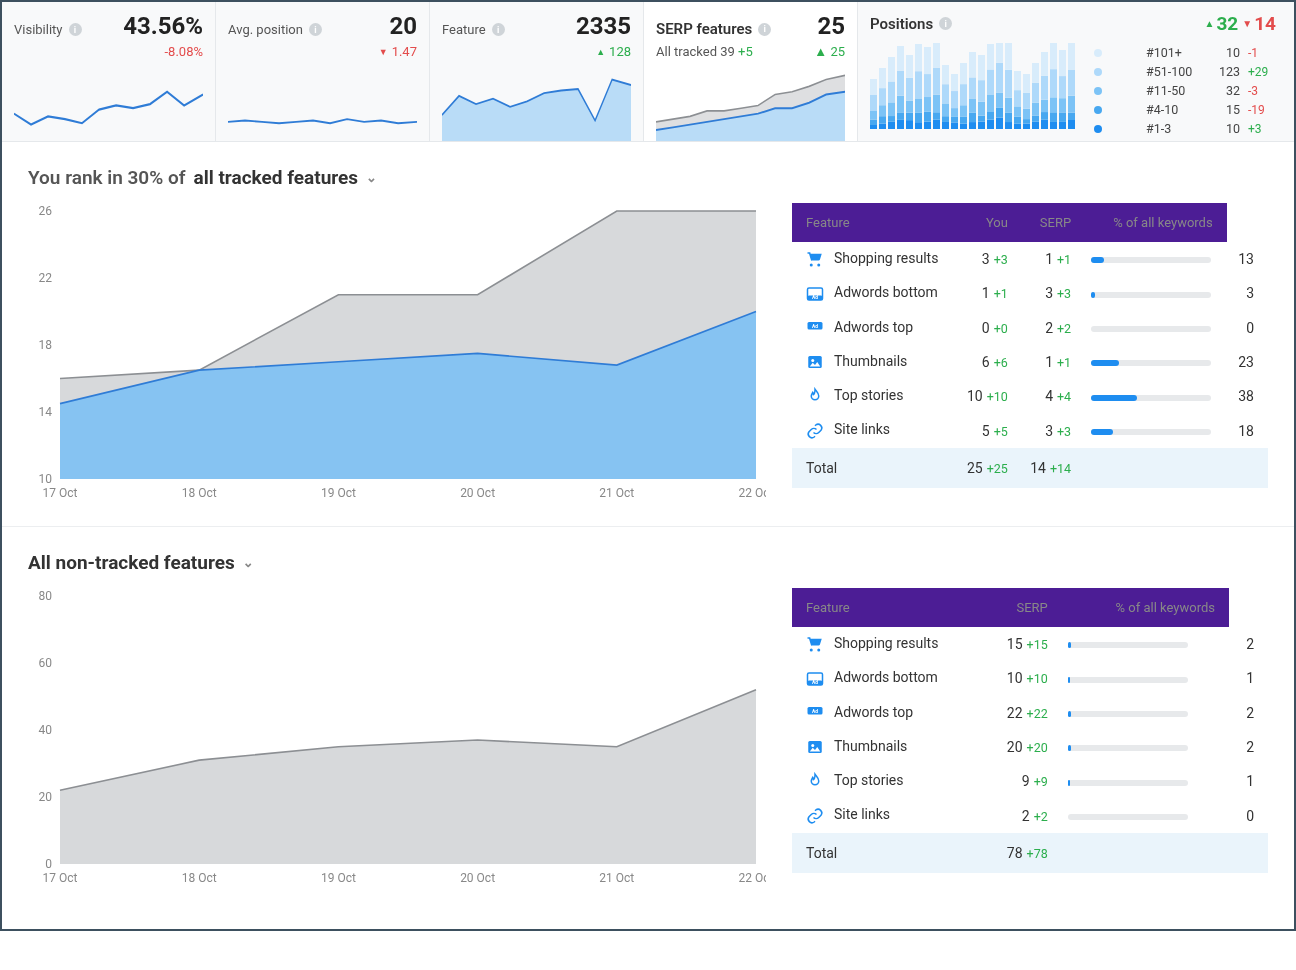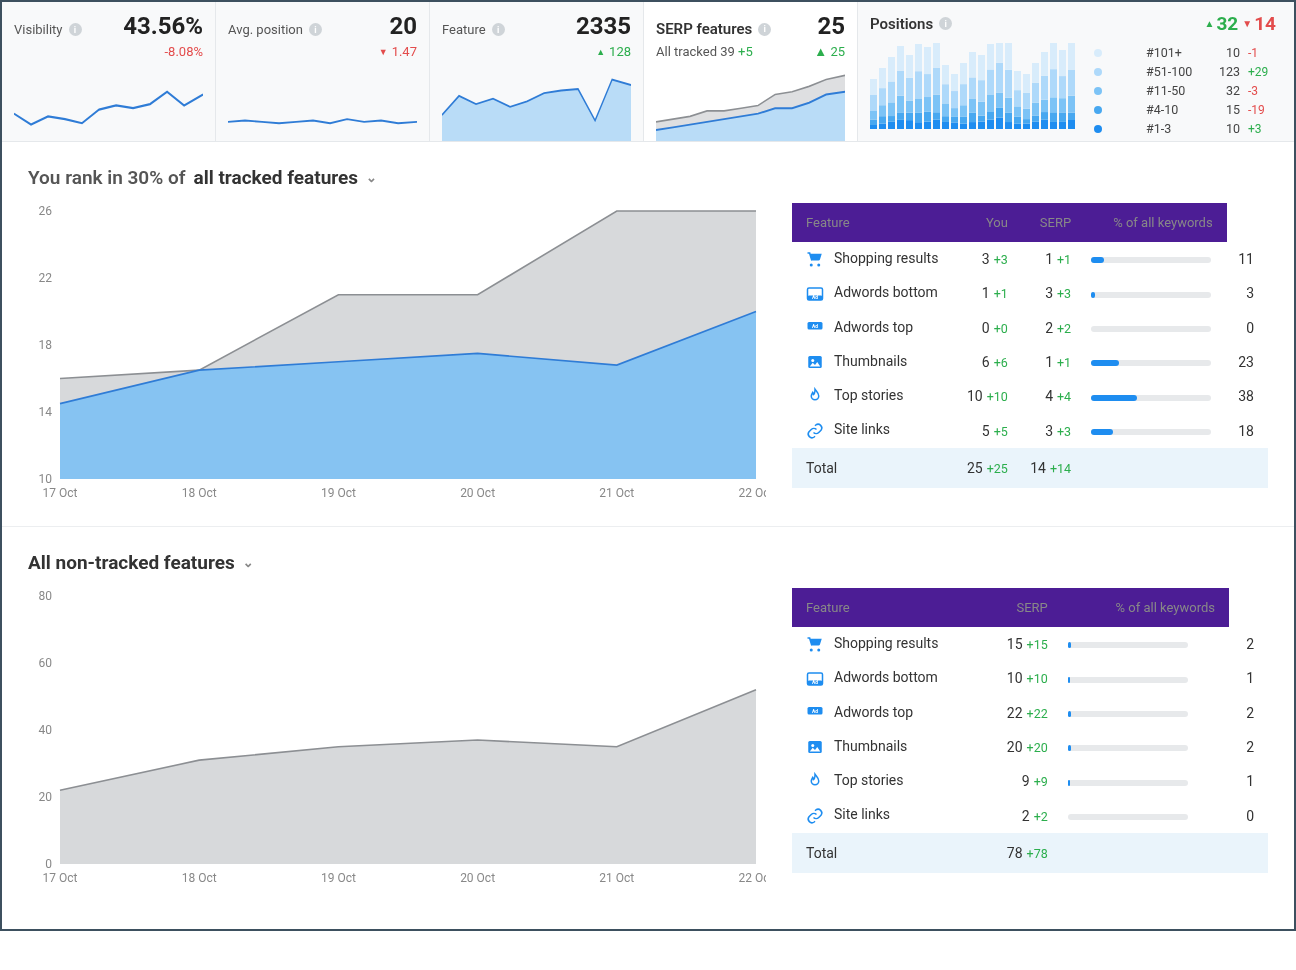--- a/index.html
+++ b/index.html
@@ -380,21 +380,21 @@
         <tbody id="trackedbody">
             <tr>
     <td><span class="icn">
                   <svg viewBox="0 0 24 24" fill="#1e8df0">
                     <path d="M7 18a2 2 0 100 4 2 2 0 000-4zm10 0a2 2 0 100 4 2 2 0 000-4zM7.2 14h9.5a2 2 0 001.9-1.4L21 5H6.2l-.5-2H2v2h2l3 10z"></path>
                   </svg>
                 </span><span>Shopping results</span></td>
     <td class="you">3<span class="d up">+3</span></td>
     <td class="serp">1<span class="d up">+1</span></td>
     <td style="text-align:left;padding-left:10px"><span class="bar"><span style="width:11%"></span></span></td>
-    <td style="padding-right:14px">11</td>
+    <td style="padding-right:14px">13</td>
   </tr>
             <tr>
     <td><span class="icn">
                   <svg viewBox="0 0 24 24" fill="#1e8df0">
                     <rect x="2" y="4" width="20" height="16" rx="2" fill="none" stroke="#1e8df0" stroke-width="2"></rect>
                     <rect x="2" y="14" width="20" height="6" rx="2"></rect>
                     <text x="12" y="19" text-anchor="middle" font-size="6.5" font-weight="700" fill="#fff">Ad</text>
                   </svg>
                 </span><span>Adwords bottom</span></td>
     <td class="you">1<span class="d up">+1</span></td>

